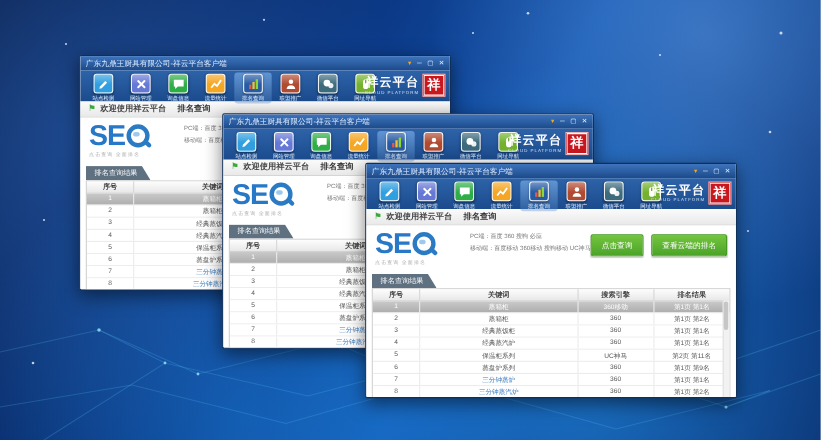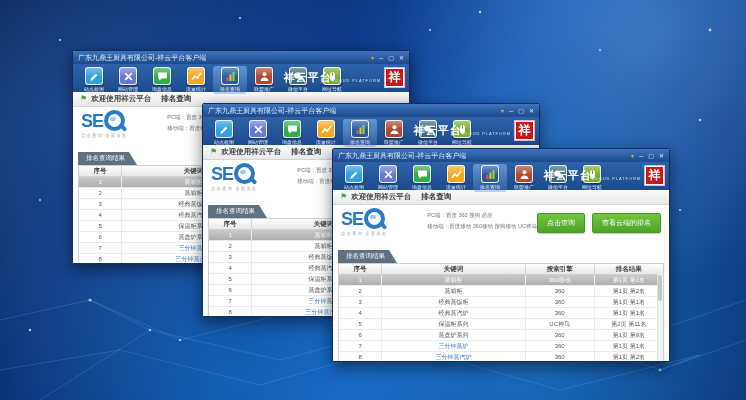--- a/index.html
+++ b/index.html
@@ -36,38 +36,38 @@
   .toolbar{height:26px;background:linear-gradient(#2e63a9,#1b4b8d);
     display:flex;align-items:flex-start;padding:2px 4px 0 4px;position:relative;}
   .titem{width:34px;display:flex;flex-direction:column;align-items:center;
     padding:1px 0;border-radius:3px;}
   .titem.active{background:linear-gradient(rgba(140,190,245,.55),rgba(80,130,195,.35));}
   .tile{width:16px;height:16px;border-radius:3px;border:1px solid rgba(255,255,255,.9);
     display:flex;align-items:center;justify-content:center;
     box-shadow:0 1px 2px rgba(0,0,0,.35);}
   .tlabel{font-size:5.5px;color:#e8f1fc;margin-top:1px;white-space:nowrap;transform:scale(.9);}
   .brand{position:absolute;right:4px;top:3px;display:flex;align-items:center;gap:3px;}
-  .brand-txt{display:flex;flex-direction:row;align-items:flex-end;line-height:1;margin-left:17px;}
+  .brand-txt{display:flex;flex-direction:column;align-items:flex-end;line-height:1;margin-left:17px;}
   .brand-name{font-size:11px;font-weight:bold;color:#fff;letter-spacing:1px;}
   .brand-sub{font-size:4px;color:#cfe0f5;letter-spacing:.9px;margin-top:1px;}
   .brand-logo{width:19px;height:19px;background:#c8171e;border:1px solid #e7babc;
     box-shadow:inset 0 0 0 1px #fff;display:flex;align-items:center;justify-content:center;
     color:#fff;font-size:12px;font-weight:bold;}
 
   .breadcrumb{height:14px;background:linear-gradient(#fbfbfb,#e9e9e9);
     border-bottom:1px solid #d5d5d5;display:flex;align-items:center;padding:0 7px;gap:4px;}
   .flag{color:#3aa83a;font-size:8px;line-height:1;}
   .crumb{font-size:7.5px;font-weight:bold;color:#444;text-align:right;}
   .crumb b{margin-left:8px;color:#333;}
 
   .content{background:#fff;height:159px;position:relative;}
   .seo-row{display:flex;padding:3px 8px 0 8px;height:36px;}
   .seo-logo{display:flex;flex-direction:column;width:84px;}
   .seo-mark{display:flex;align-items:center;}
-  .seo-se{font-size:18px;font-weight:bold;color:#2878c8;letter-spacing:-1px;line-height:1;}
+  .seo-se{font-size:26px;font-weight:bold;color:#2878c8;letter-spacing:-1px;line-height:1;}
   .lens{width:13px;height:13px;border:4px solid #2b7bc4;border-radius:50%;
     position:relative;margin-left:1px;background:#fff;}
   .lens i{position:absolute;left:2px;top:3px;width:6px;height:4px;border-radius:3px;background:#9ec9ec;}
   .lens::after{content:"";position:absolute;width:7px;height:4px;background:#2b7bc4;
     right:-6px;bottom:-3px;transform:rotate(45deg);border-radius:2px;}
   .seo-tag{font-size:4.5px;color:#aaa;margin-top:2px;letter-spacing:1px;}
   .seo-info{margin-left:6px;margin-top:5px;line-height:1;}
   .seo-info div{font-size:5.5px;color:#777;margin-bottom:5px;white-space:nowrap;}
   .btns{margin-left:auto;margin-top:5px;display:flex;gap:7px;align-items:flex-start;}
   .gbtn{background:linear-gradient(#74c53e,#4ba428);color:#fff;font-size:7px;

